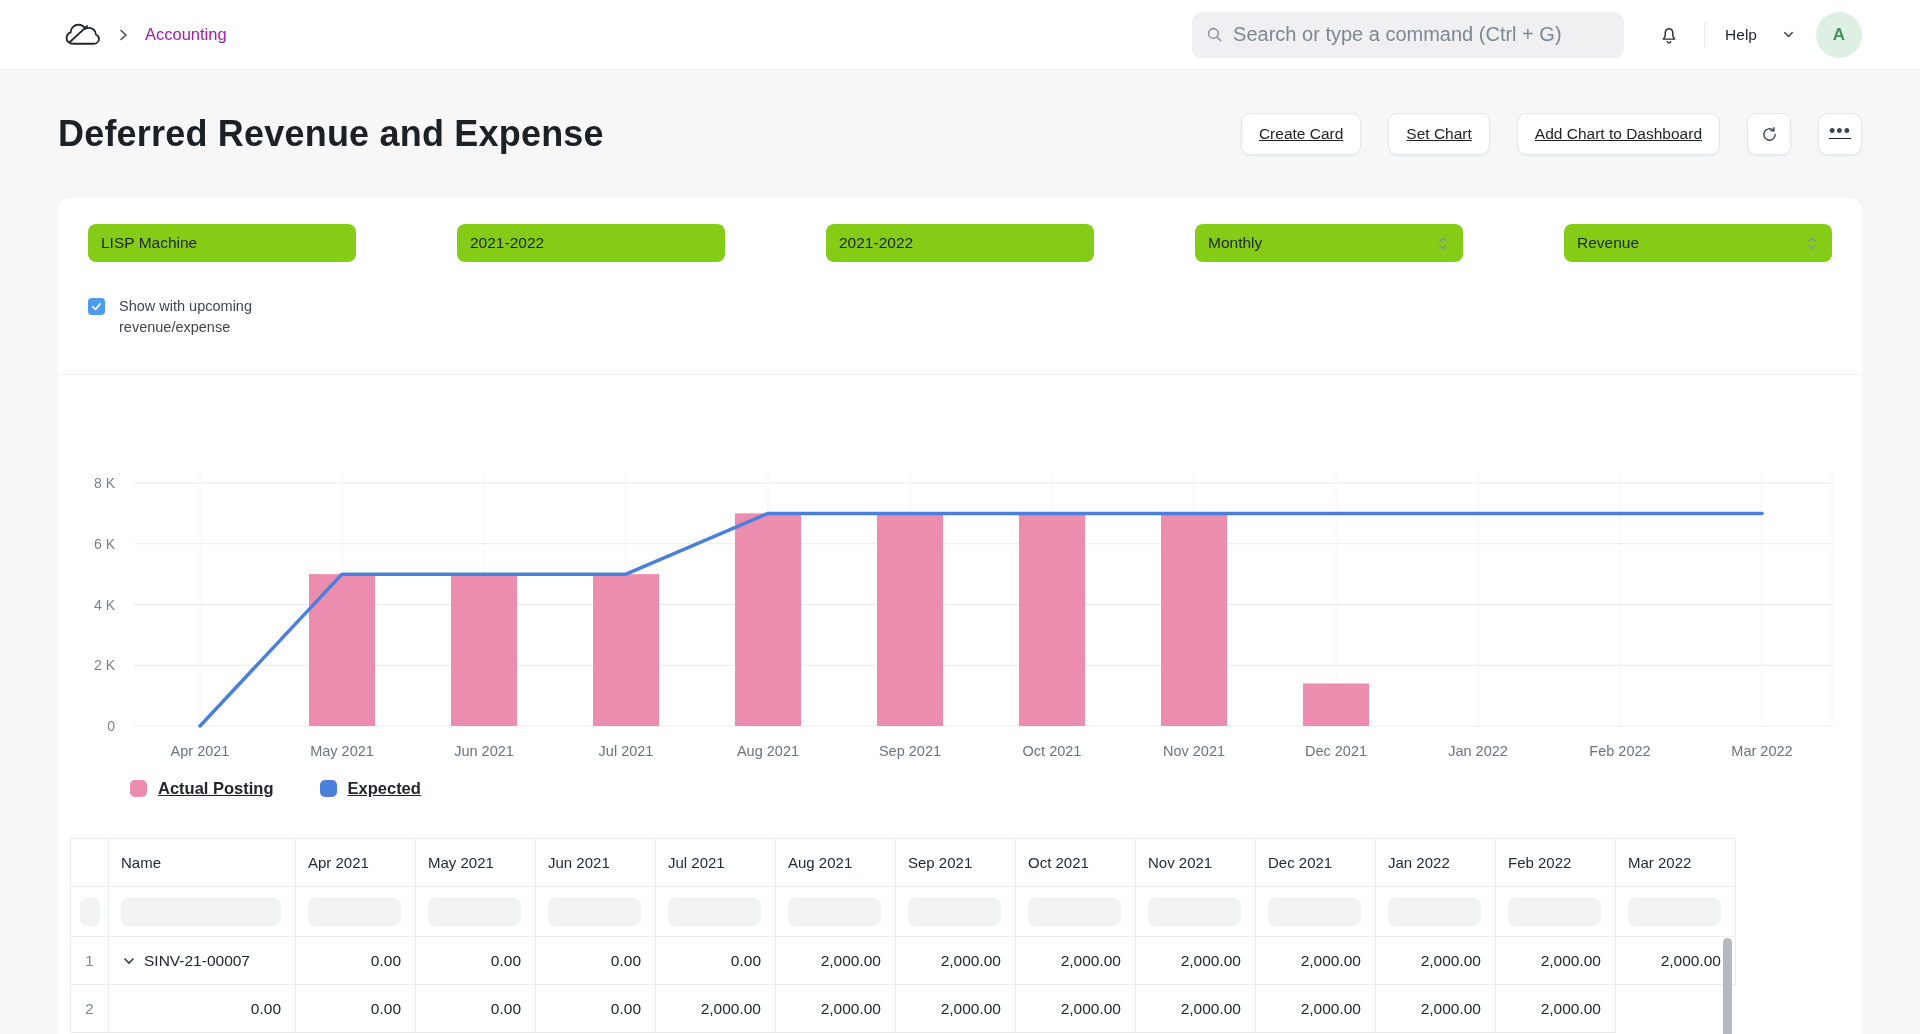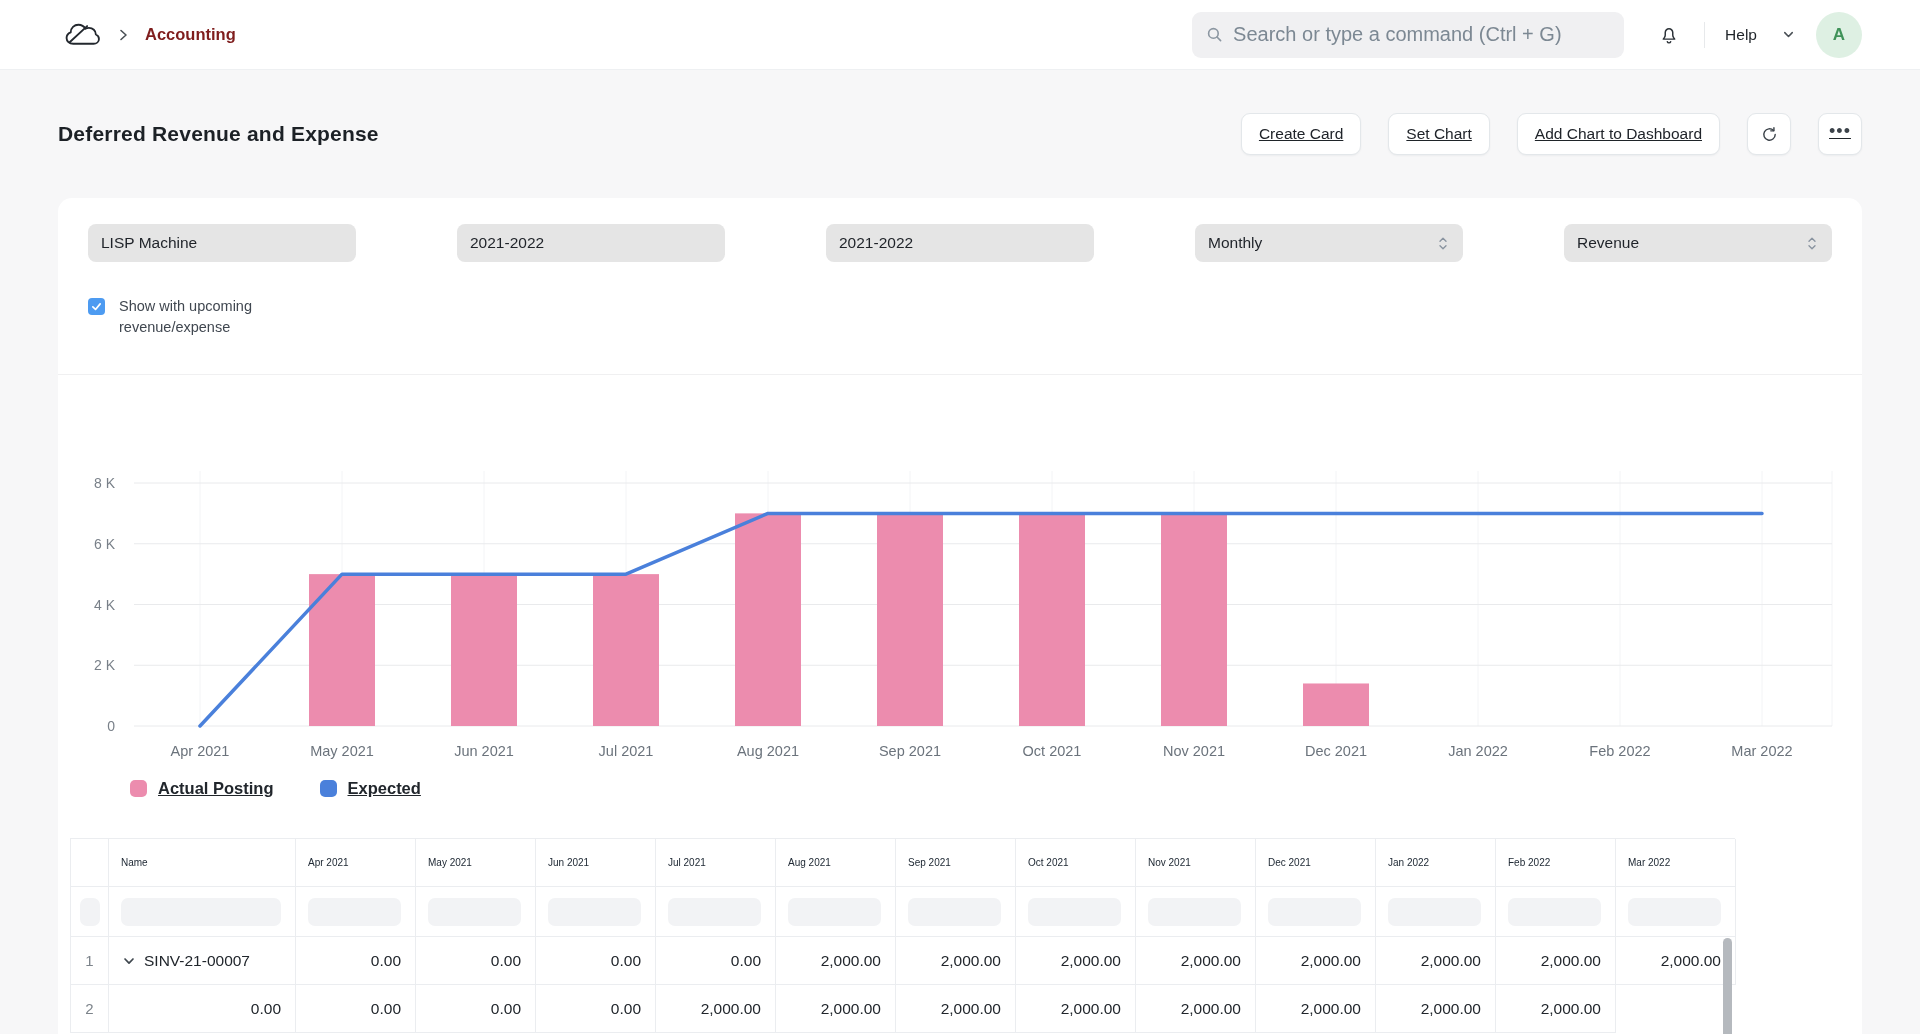--- a/index.html
+++ b/index.html
@@ -3,51 +3,51 @@
 <meta charset="utf-8">
 <style>
   * { margin:0; padding:0; box-sizing:border-box; }
   html,body { width:1920px; height:1034px; overflow:hidden; background:#f7f7f8;
               font-family:"Liberation Sans","DejaVu Sans",sans-serif; color:#1f2429; }
 
   
   .navbar { height:70px; background:#fff; border-bottom:1px solid #eef0f2;
             display:flex; align-items:center; padding:0 58px 0 64px; }
   .crumb-chev { margin:0 14px; display:flex; }
-  .crumb { font-size:16.5px; color:#7f1d1d;font-weight:bold; }
+  .crumb { font-size:16.5px; color:#a21caf; }
   .nav-spacer { flex:1; }
   .searchbox { width:432px; height:46px; background:#f0f0f2; border-radius:9px;
                display:flex; align-items:center; padding:0 14px; margin-right:30px; }
   .searchbox input { border:none; outline:none; background:transparent; flex:1;
                      font-size:20px; color:#49515a; margin-left:9px;
                      font-family:"Liberation Sans","DejaVu Sans",sans-serif; }
   .searchbox input::placeholder { color:#7c8893; }
   .bell { display:flex; padding:4px; cursor:pointer; }
   .nav-divider { width:1px; height:26px; background:#e7e9eb; margin:0 20px; }
   .help { display:flex; align-items:center; gap:24px; font-size:15.5px; cursor:pointer; }
   .avatar { width:46px; height:46px; border-radius:50%; background:#def0e3; color:#3f9259;
             font-size:17px; font-weight:bold; display:flex; align-items:center;
             justify-content:center; margin-left:20px; cursor:pointer; }
 
   
   .page-head { height:128px; display:flex; align-items:center; padding:0 58px; }
-  .page-title { font-size:21px; font-weight:bold; color:#1c2126; letter-spacing:.2px; }
+  .page-title { font-size:36px; font-weight:bold; color:#1c2126; letter-spacing:.2px; }
   .head-actions { margin-left:auto; display:flex; gap:27px; align-items:flex-start;text-decoration:underline; }
   .btn { height:42px; background:#fff; border:1px solid #e3e7ea; border-radius:9px;
          font-size:15.5px; color:#20242a; padding:0 17px; display:flex; align-items:center;
          box-shadow:0 1px 2px rgba(25,39,52,.05); cursor:pointer;
          font-family:"Liberation Sans","DejaVu Sans",sans-serif; }
   .btn.icon-btn { width:44px; justify-content:center; padding:0; }
   .ellipsis { font-size:18px; letter-spacing:1px; color:#3c434a; margin-top:-6px; }
 
   
   .card { margin:0 58px; background:#fff; border-radius:14px 14px 0 0;
           height:836px; overflow:hidden; }
   .filters-row { display:flex; justify-content:space-between; padding:26px 30px 0; }
-  .filter-pill { width:268px; height:38px; background:#e5e5e5; border-radius:8px;
+  .filter-pill { width:268px; height:38px; background:#84cc16; border-radius:8px;
                  display:flex; align-items:center; padding:0 13px; font-size:15.5px;
                  color:#1f2329; cursor:pointer; }
   .filter-pill .stepper { margin-left:auto; display:flex; }
   .checkbox-row { margin:34px 0 0 30px; display:flex; gap:14px; }
   .checkbox { width:17px; height:17px; border-radius:4px; background:#4d9bf1; flex:none;
               display:flex; align-items:center; justify-content:center; margin-top:2px;
               cursor:pointer; }
   .checkbox-label { font-size:14.5px; color:#404750; line-height:21px; width:152px; }
   .section-divider { margin-top:36px; border-top:1px solid #f0f0f1; }
 
@@ -57,21 +57,21 @@
   .legend-item { display:flex; align-items:center; gap:11px; }
   .legend-swatch { width:17px; height:17px; border-radius:5px; }
   .legend-label { font-size:16.5px; font-weight:bold; color:#21262c; }
 
   
   .table-wrap { margin:40px 0 0 12px; width:1665px; position:relative;
                 border-top:1px solid #ebedf0; border-left:1px solid #ebedf0; }
   .trow { display:grid; grid-template-columns:38px 187px repeat(12,120px); }
   .tcell { border-right:1px solid #ebedf0; border-bottom:1px solid #ebedf0;
            display:flex; align-items:center; overflow:hidden; white-space:nowrap; }
-  .thead .tcell { height:48px; font-size:10px; color:#212b36; padding-left:12px; }
+  .thead .tcell { height:48px; font-size:15px; color:#212b36; padding-left:12px; }
   .tfilter .tcell { height:50px; }
   .tfilter .pill { flex:1; height:28px; background:#f2f3f5; border-radius:7px;
                    margin:0 14px 0 12px; }
   .tfilter .pill.small { flex:none; width:20px; margin:0 auto; }
   .tbody .tcell { height:48px; font-size:15.5px; color:#21262c; }
   .tcell.num { justify-content:center; color:#7d848b; font-size:15px; padding-left:0; }
   .tcell.name { padding-left:12px; gap:7px; }
   .tcell.name.indent { padding-left:40px; }
   .tcell.val { justify-content:flex-end; padding-right:14px; }
   .expand-chev { display:flex; cursor:pointer; }

